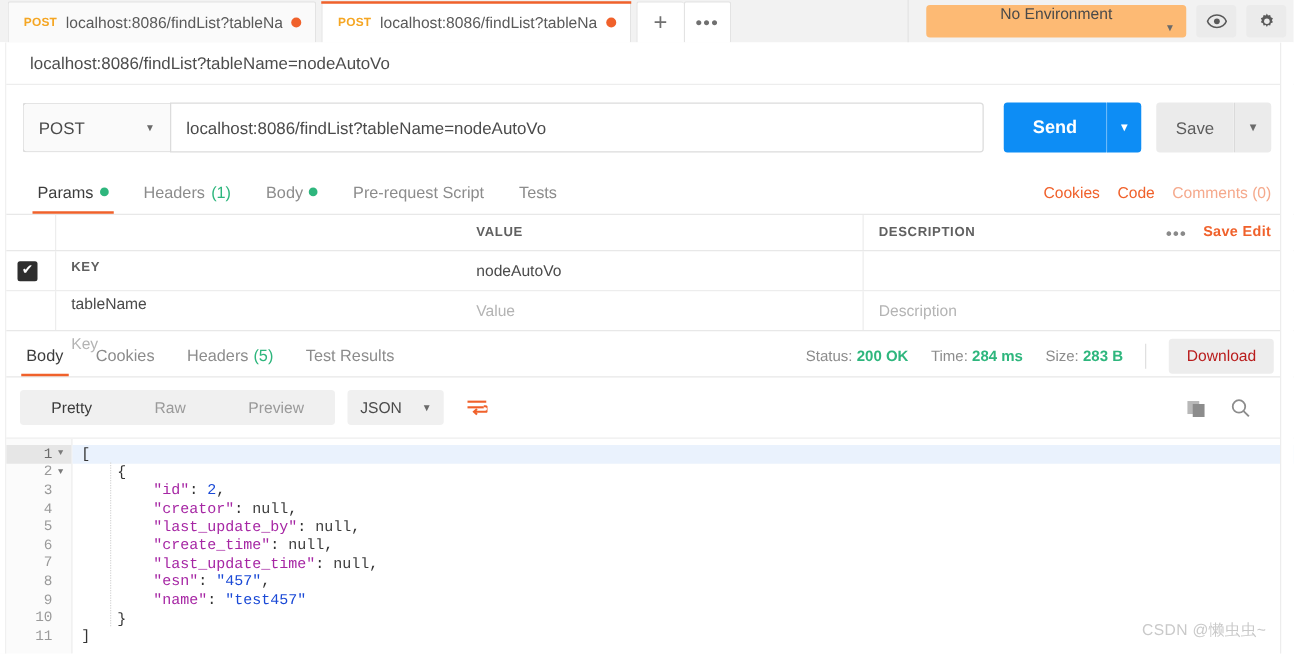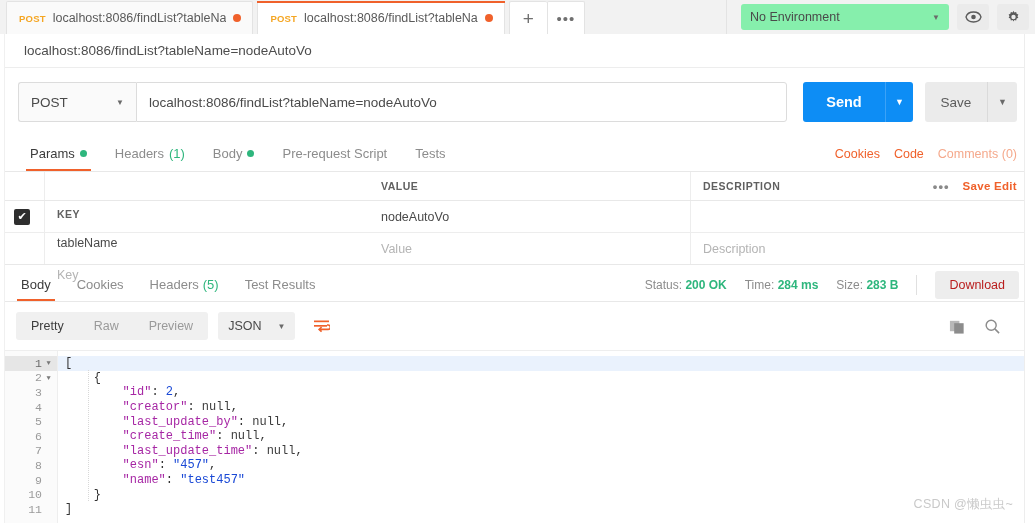--- a/index.html
+++ b/index.html
@@ -54,23 +54,23 @@
     border-radius: 2px 2px 0 0;
   }
   .plus-glyph { font-size: 19px; color: #707070; line-height: 1; font-weight: 300; }
   .dots-glyph { font-size: 15px; color: #707070; line-height: 1; letter-spacing: 1px; }
 
   .env-zone {
     margin-left: auto; display: flex; align-items: center; gap: 8px;
     height: 34px; padding: 0 6px 0 14px; border-left: 1px solid #e3e3e3;
   }
   .env-select {
-    width: 208px; height: 26px; background: #86efac; border: none; border-radius: 3px;
+    width: 208px; height: 26px; background: #fdba74; border: none; border-radius: 3px;
     display: flex; align-items: center; padding: 0 9px; cursor: pointer;
-    font-size: 12.5px; color: #4a4a4a;
+    font-size: 12.5px; color: #4a4a4a; flex-direction: column;
   }
   .env-caret { margin-left: auto; font-size: 8px; color: #6a6a6a; }
   .env-btn {
     width: 32px; height: 26px; background: #ebebeb; border-radius: 3px;
     display: flex; align-items: center; justify-content: center; cursor: pointer;
   }
 
   
   .url-title-row {
     position: absolute; left: 0; top: 34px; width: 1035px; height: 34px;
@@ -201,21 +201,21 @@
     display: flex; align-items: center; font-size: 12.5px; color: #b91c1c; cursor: pointer;
   }
 
   
   .body-toolbar {
     position: absolute; left: 0; top: 302px; width: 1035px; height: 48px;
     display: flex; align-items: center; padding: 0 16px 0 16px;
   }
   .seg-group { display: flex; background: #f0f0f0; border-radius: 3px; height: 28px; }
   .seg {
-    padding: 0 15px; display: flex; align-items: center; font-size: 12.5px;
+    padding: 0 25px; display: flex; align-items: center; font-size: 12.5px;
     color: #9a9a9a; cursor: pointer;
   }
   .seg.active { color: #3c3c3c; }
   .fmt-select {
     margin-left: 10px; height: 28px; background: #f0f0f0; border-radius: 3px;
     display: flex; align-items: center; padding: 0 10px; gap: 16px;
     font-size: 12.5px; color: #4a4a4a; cursor: pointer;
   }
   .fmt-caret { font-size: 8px; color: #6a6a6a; }
   .wrap-btn {

